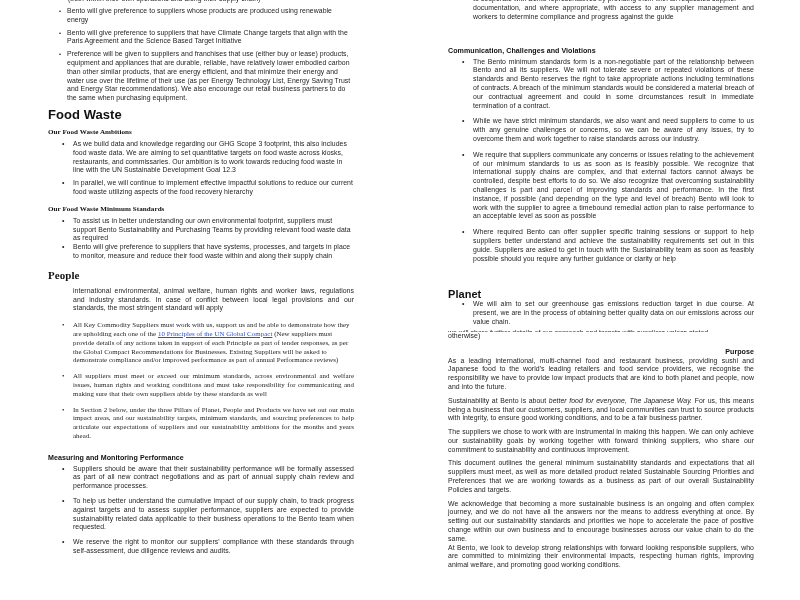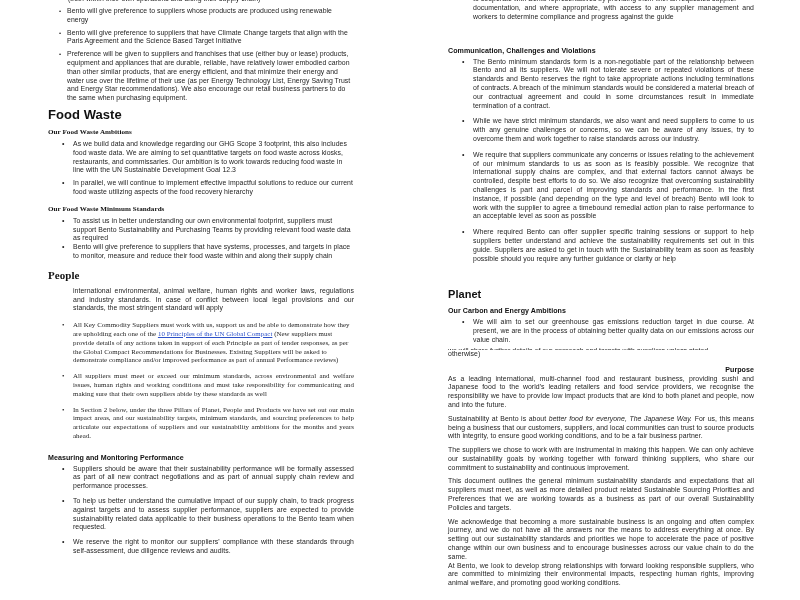--- a/index.html
+++ b/index.html
@@ -114,21 +114,20 @@
     <ul class="indent-lg gap7">
       <li class="just"><span>The Bento minimum standards form is a non-negotiable part of the relationship between Bento and all its suppliers. We will not tolerate severe or repeated violations of these standards and Bento reserves the right to take appropriate actions including terminations of contracts. A breach of the minimum standards would be considered a material breach of our contractual agreement and could in some circumstances result in immediate termination of a contract.</span></li>
       <li class="just"><span>While we have strict minimum standards, we also want and need suppliers to come to us with any genuine challenges or concerns, so we can be aware of any issues, try to overcome them and work together to raise standards across our industry.</span></li>
       <li class="just"><span>We require that suppliers communicate any concerns or issues relating to the achievement of our minimum standards to us as soon as is feasibly possible. We recognize that international supply chains are complex, and that external factors cannot always be controlled, despite best efforts to do so. We also recognize that overcoming sustainability challenges is part and parcel of improving standards and performance. In the first instance, if possible (and depending on the type and level of breach) Bento will look to work with the supplier to agree a timebound remedial action plan to raise performance to an acceptable level as soon as possible</span></li>
       <li class="just"><span>Where required Bento can offer supplier specific training sessions or support to help suppliers better understand and achieve the sustainability requirements set out in this guide. Suppliers are asked to get in touch with the Sustainability team as soon as feasibly possible should you require any further guidance or clarity or help</span></li>
     </ul>
 
     <h1 class="mt9">Planet</h1>
 
 
-    <h3 class="mt7 mb2">Our Carbon and Energy Ambitions</h3>
     <ul class="indent-lg">
       <li class="just"><span>We will aim to set our greenhouse gas emissions reduction target in due course. At present, we are in the process of obtaining better quality data on our emissions across our value chain.</span></li>
     </ul>
 
     <div class="clip-t">
       <span>we will share further details of our approach and targets with suppliers unless stated</span>
     </div>
     <p>otherwise)</p>
 
     <h3 class="mt7 mb4">Purpose</h3>

